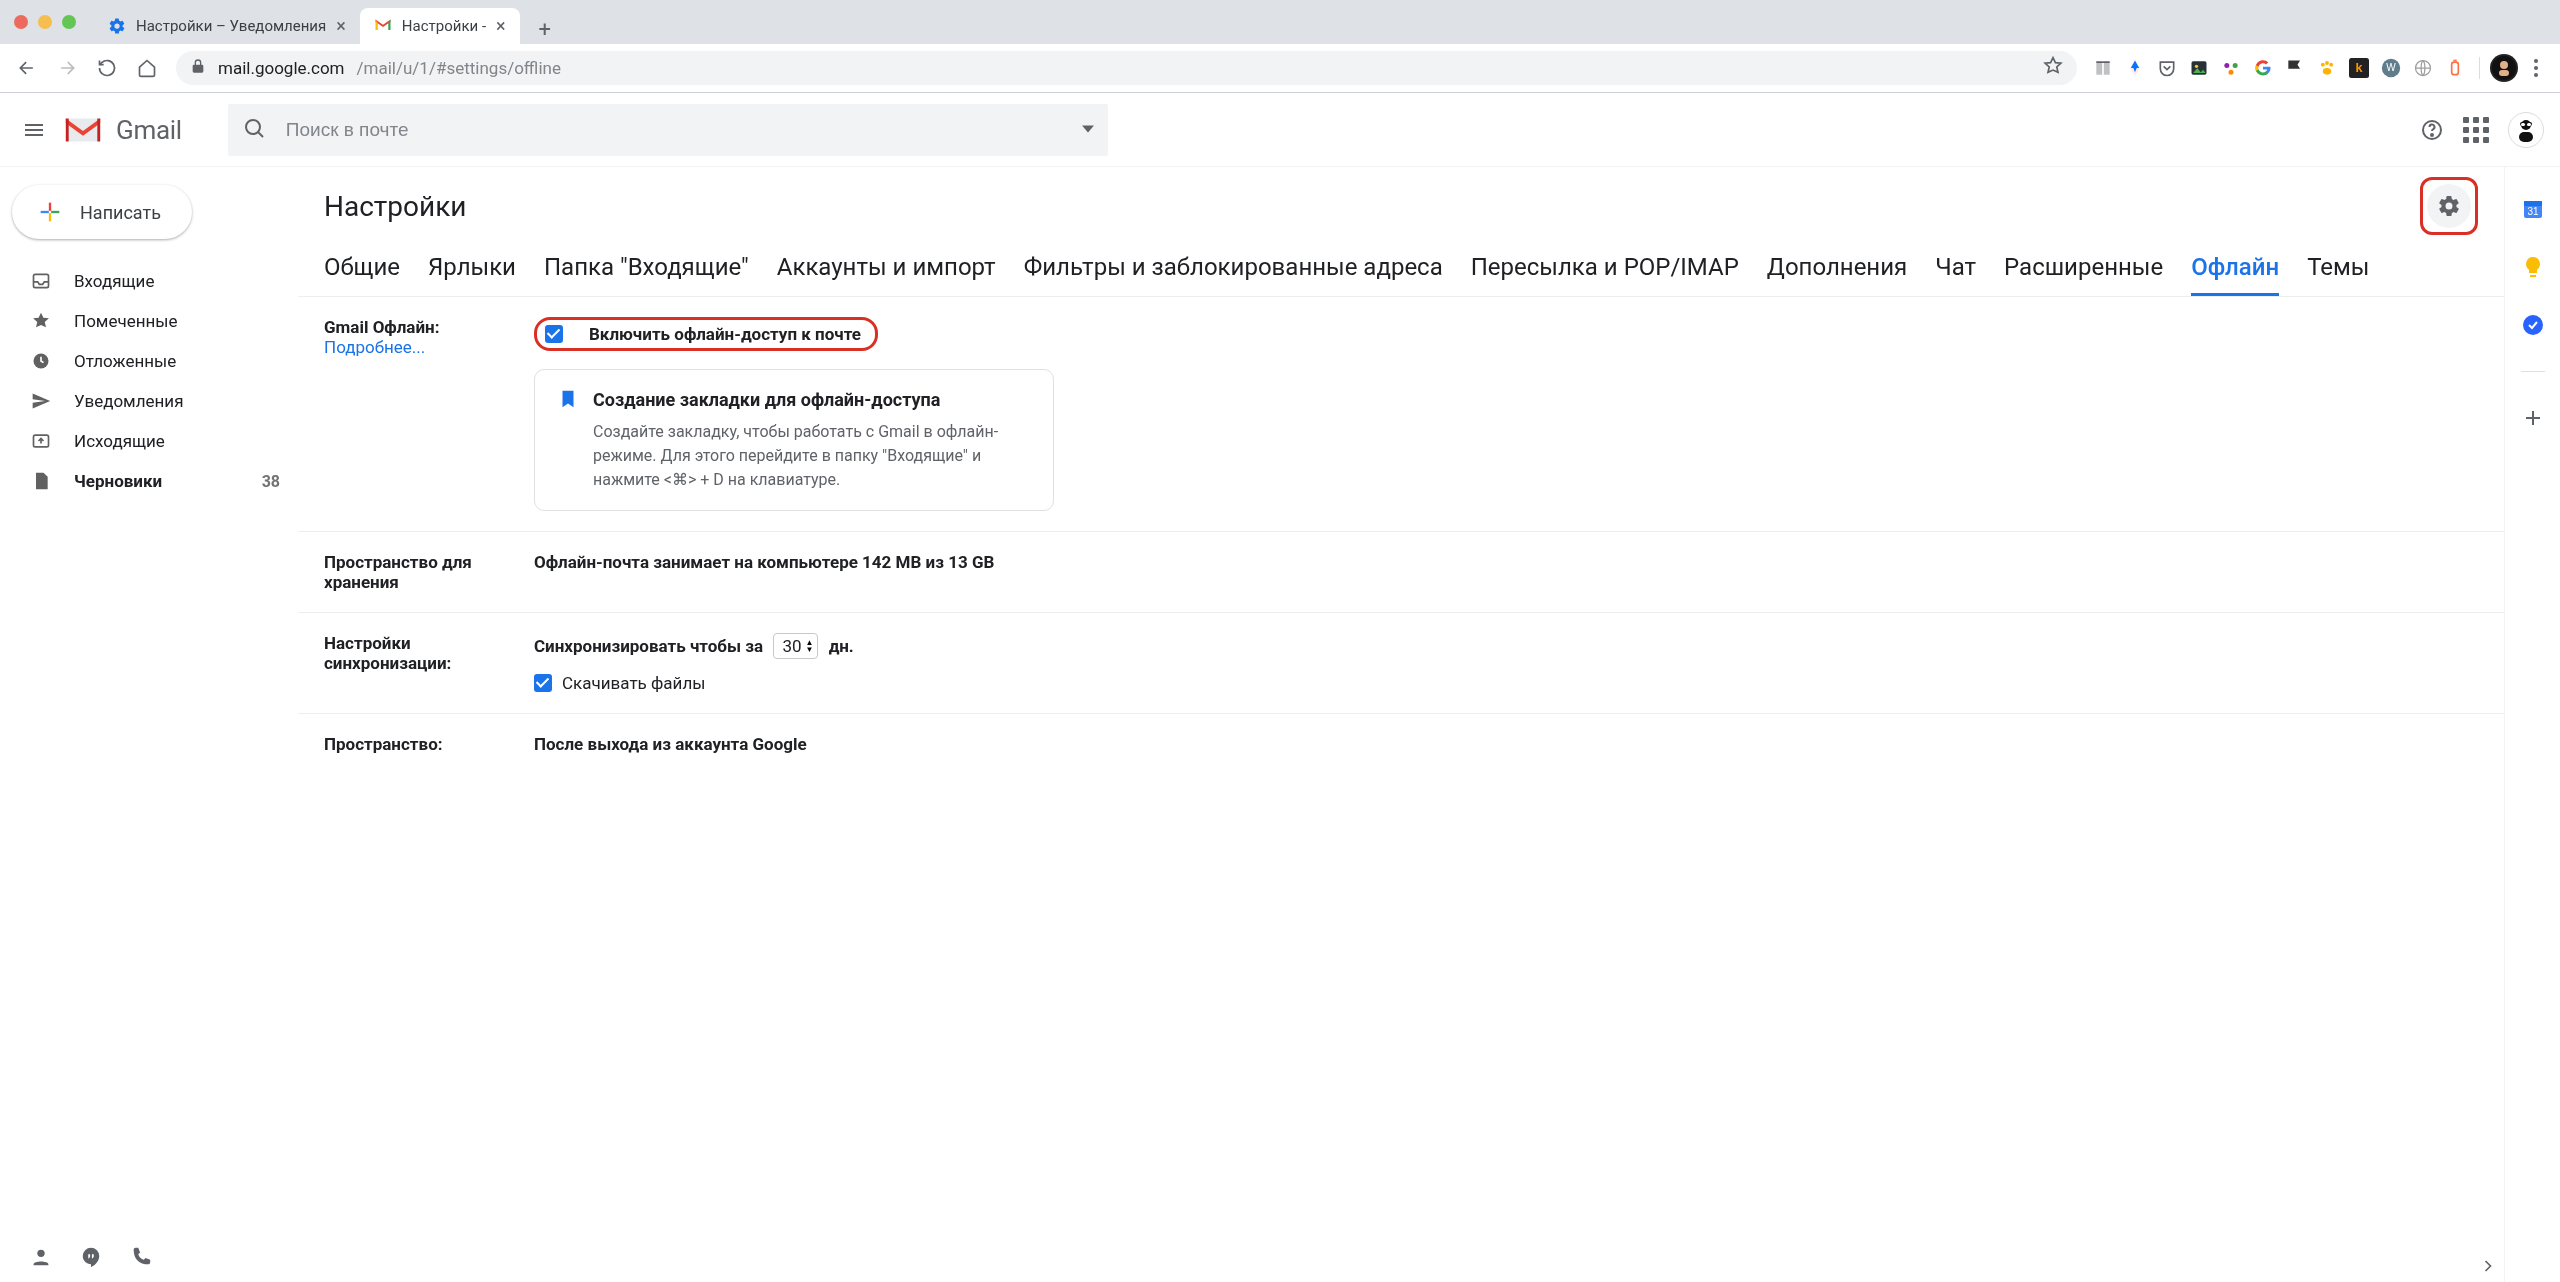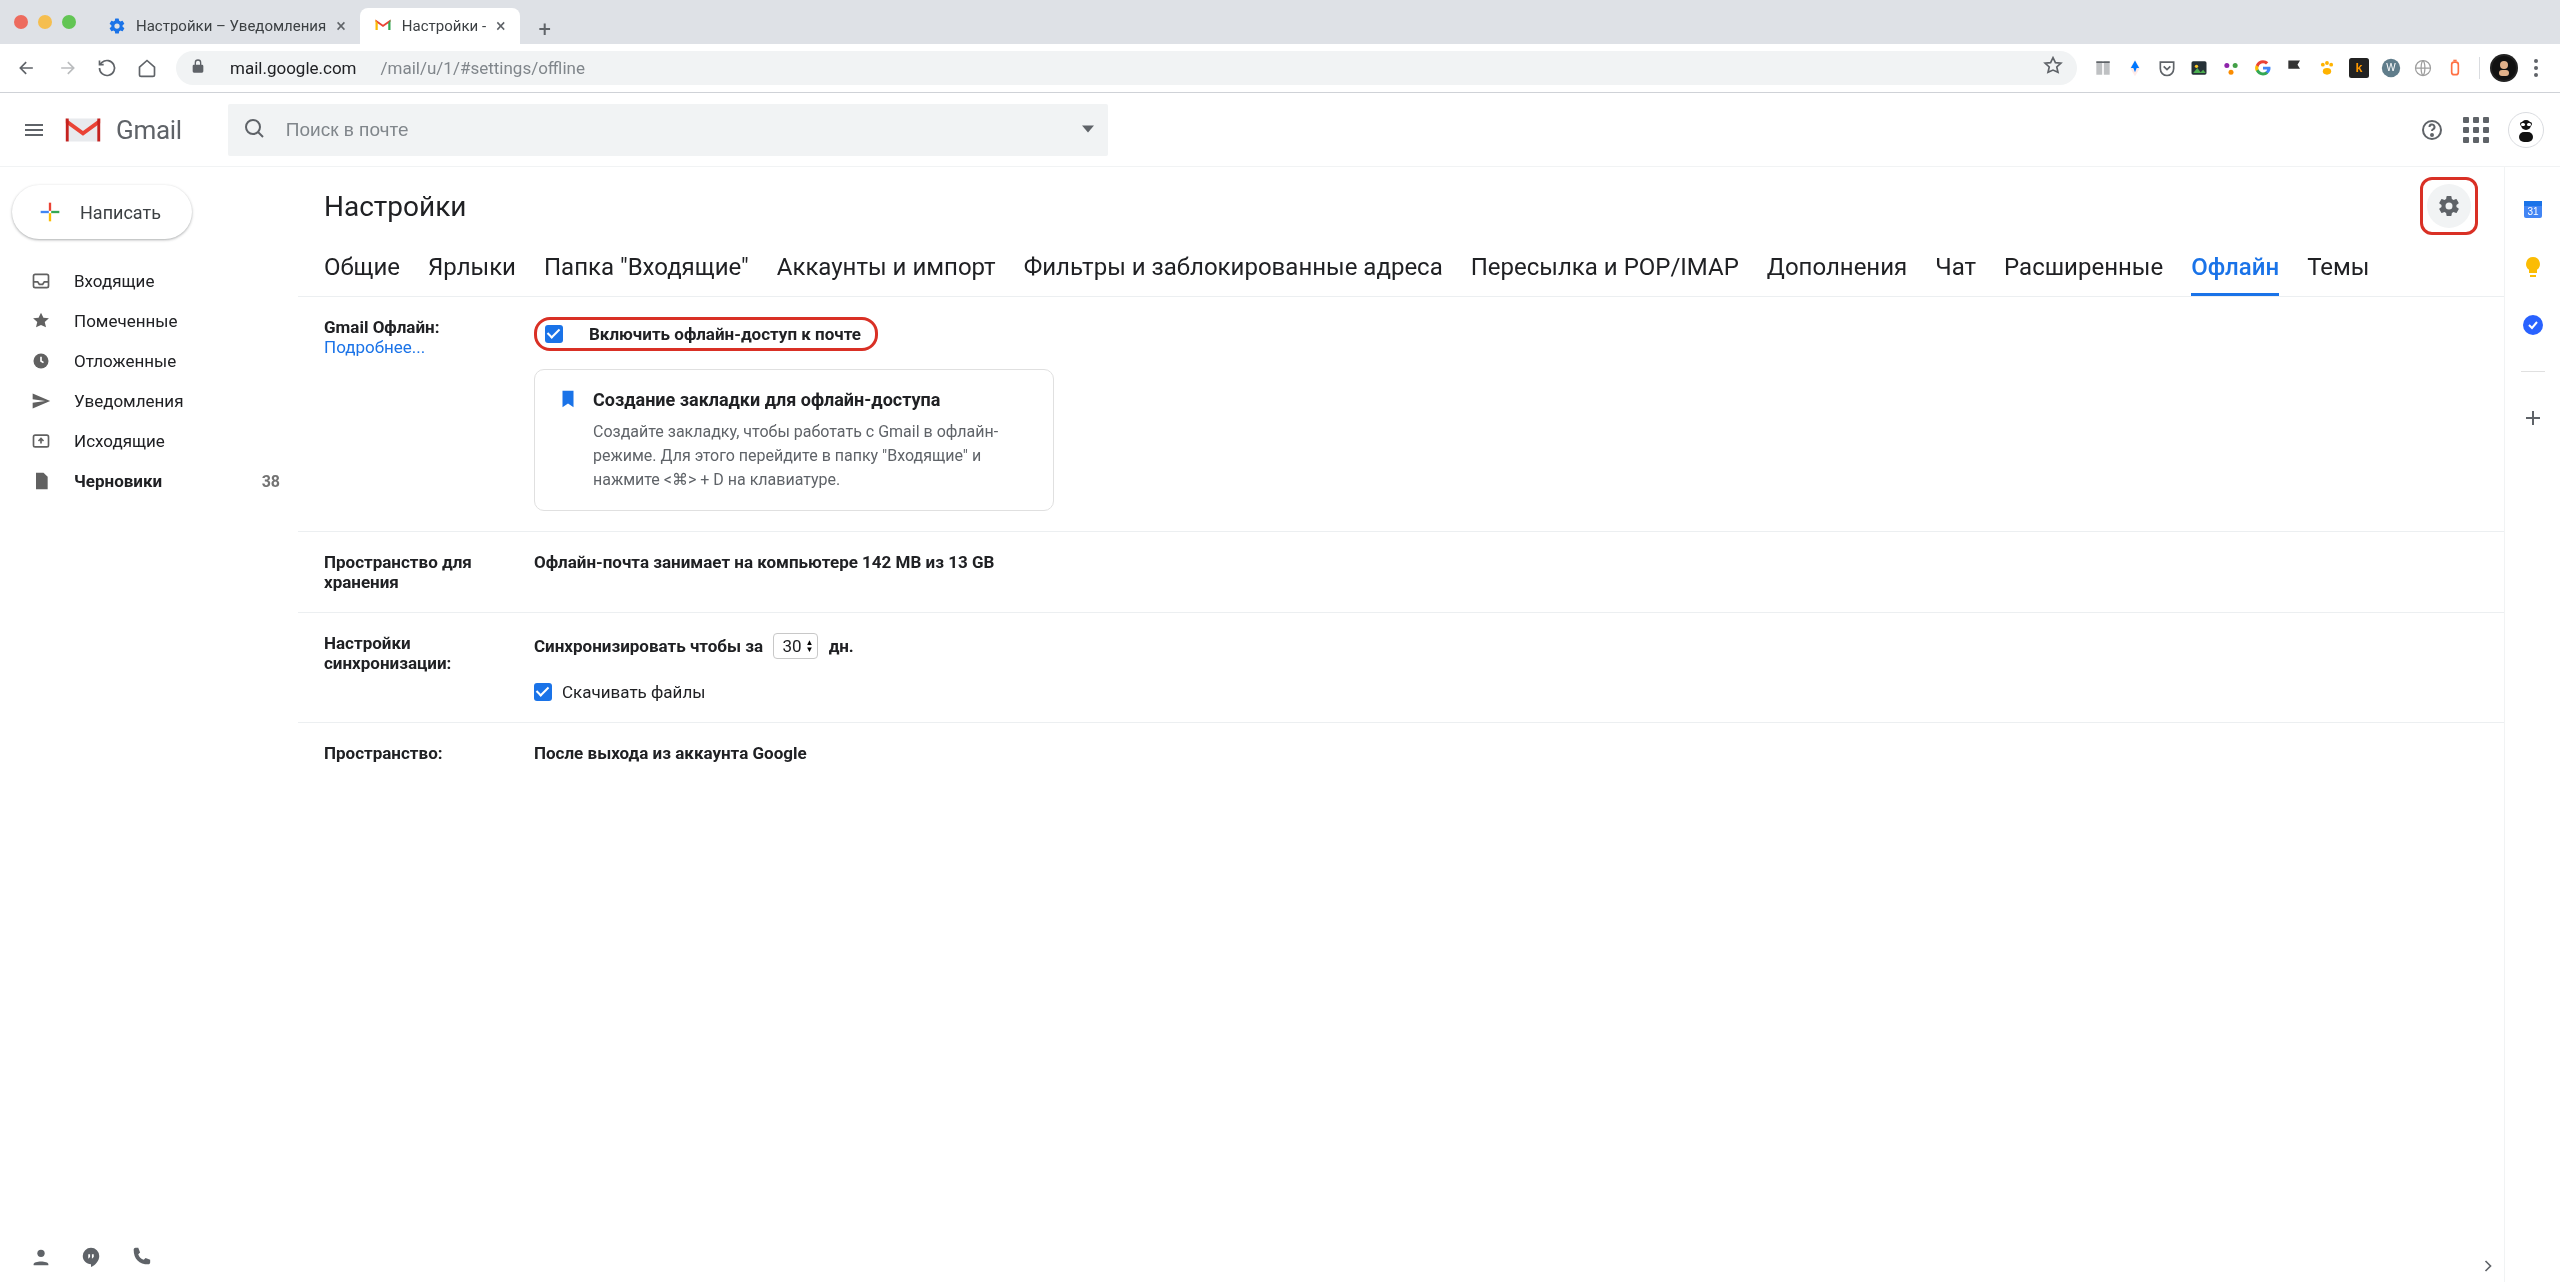--- a/index.html
+++ b/index.html
@@ -27,21 +27,21 @@
   .tab.active   { background: #fff; }
   .new-tab { width: 30px; height: 30px; margin-left: 10px; display: flex; align-items: center; justify-content: center;
              border-radius: 50%; color: #5f6368; font-size: 22px; cursor: pointer; }
 
   .addr-row { display: flex; align-items: center; height: 48px; background: #fff; padding: 0 10px; gap: 6px; }
   .nav-ico { width: 34px; height: 34px; display: flex; align-items: center; justify-content: center;
              color: #5f6368; border-radius: 50%; cursor: pointer; }
   .nav-ico.dis { color: #babcbe; }
   .nav-ico svg { width: 20px; height: 20px; }
   .urlbar { flex: 1; display: flex; align-items: center; height: 34px; border-radius: 17px; background: #f1f3f4;
-            padding: 0 14px; margin: 0 6px; gap: 24px; font-size: 17px; }
+            padding: 0 14px; margin: 0 6px; gap: 12px; font-size: 17px; }
   .urlbar .lock { color: #5f6368; }
   .urlbar .host { color: #202124; }
   .urlbar .path { color: #80868b; }
   .urlbar .star { margin-left: auto; color: #5f6368; }
   .ext-row { display: flex; align-items: center; gap: 4px; }
   .ext { width: 28px; height: 28px; border-radius: 4px; display: flex; align-items: center; justify-content: center; }
   .ext svg { width: 20px; height: 20px; }
   .chrome-avatar { width: 28px; height: 28px; border-radius: 50%; background: #222; display:flex; align-items:center; justify-content:center; color:#fff; font-size:14px; }
   .kebab { display: flex; flex-direction: column; gap: 3px; align-items: center; justify-content: center; width: 28px; height: 28px; }
   .kebab span { width: 4px; height: 4px; background: #5f6368; border-radius: 50%; }
@@ -109,21 +109,21 @@
   .hl-box b { font-weight:700; }
 
   .tipcard { margin-top: 18px; border:1px solid #e0e0e0; border-radius: 10px; padding: 18px 22px; max-width: 520px; }
   .tipcard .row1 { display:flex; align-items:center; gap: 14px; }
   .tipcard .row1 svg { width: 22px; height: 22px; color:#1a73e8; flex:none; }
   .tipcard h3 { font-size: 18px; font-weight:700; }
   .tipcard p { margin-top: 10px; color:#5f6368; font-size: 16px; line-height: 1.5; padding-left: 36px; }
 
   .sync-select { display:inline-flex; align-items:center; border:1px solid #c8c8c8; border-radius:4px; height:26px; padding: 0 4px 0 8px; margin: 0 6px; position:relative; }
   .sync-select .arrows { display:flex; flex-direction:column; font-size:8px; line-height:7px; margin-left:4px; color:#000; }
-  .dl-row { margin-top: 23px; display:flex; align-items:center; gap:10px; }
+  .dl-row { margin-top: 14px; display:flex; align-items:center; gap:10px; }
 
   .sidepanel { width: 56px; flex:none; border-left:1px solid #f1f3f4; display:flex; flex-direction:column; align-items:center; gap:34px; padding-top:30px; }
   .sp-ico { width:24px; height:24px; display:flex; align-items:center; justify-content:center; }
 
   .more-arrow { position:absolute; right:6px; bottom:4px; color:#5f6368; }
 </style>
 </head>
 <body>
 
 <div class="chrome">

